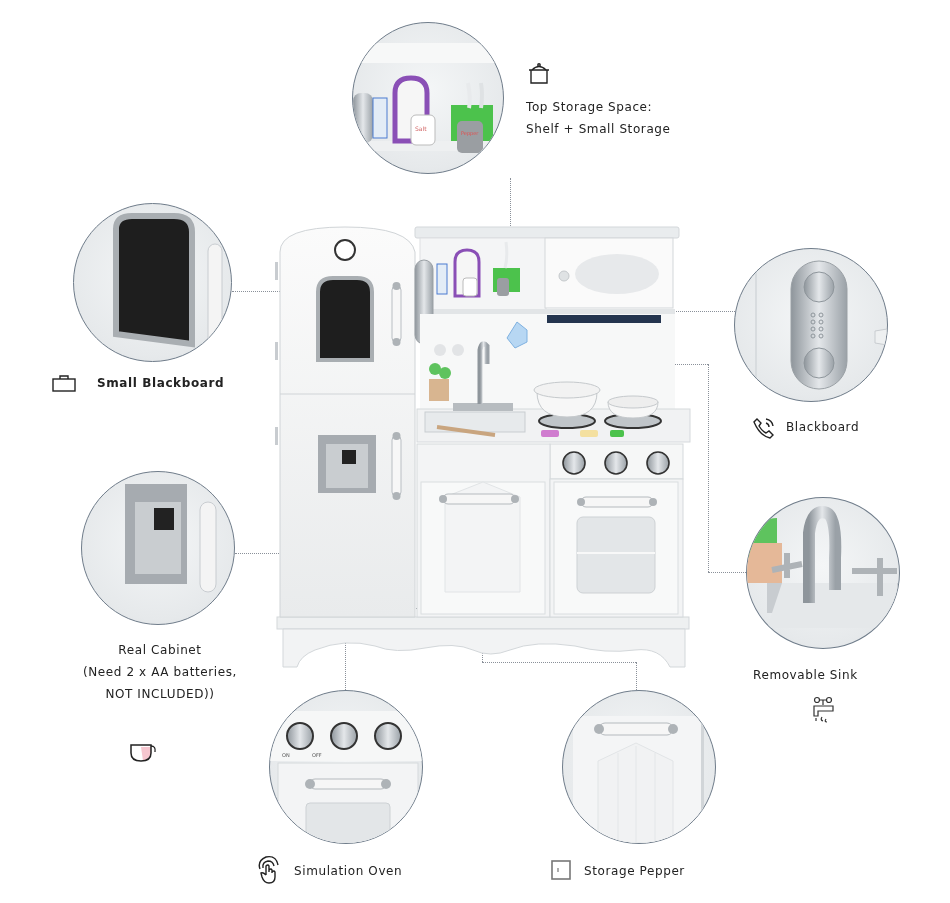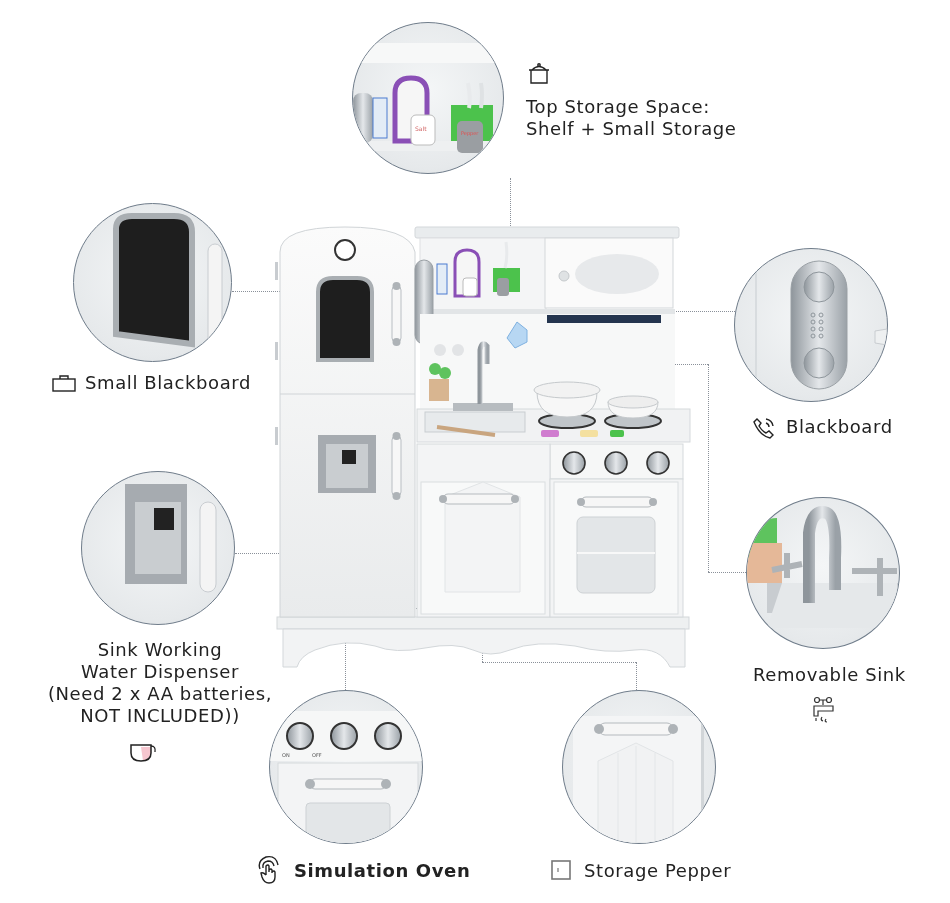--- a/index.html
+++ b/index.html
@@ -1,19 +1,19 @@
 <!DOCTYPE html>
 <html><head>
 <meta charset="utf-8">
 <style>
   html, body { margin: 0; padding: 0; background: #ffffff; }
   body { width: 950px; height: 903px; position: relative; overflow: hidden;
          font-family: "DejaVu Sans", sans-serif; color: #222; }
   .abs { position: absolute; }
-  .label { position: absolute; font-size: 18px; letter-spacing: 0.6px; color: #222; line-height: 22px; white-space: nowrap; }
+  .label { position: absolute; font-size: 12px; letter-spacing: 0.6px; color: #222; line-height: 22px; white-space: nowrap; }
   .label.center { text-align: center; }
   .circle { position: absolute; border-radius: 50%; border: 1.5px solid #6f7c8a; overflow: hidden;
             background: radial-gradient(circle at 50% 45%, #f4f6f7 0%, #e6e9eb 70%, #d8dcdf 100%); }
   .dotline { position: absolute; border-color: #8a9099; border-style: dotted; border-width: 0; }
   .icon { position: absolute; }
   svg { display: block; }
 </style>
 </head>
 <body>
 
@@ -254,34 +254,33 @@
   <div>Top Storage Space:</div>
   <div>Shelf + Small Storage</div>
 </div>
 
 <div class="icon" style="left:52px;top:374px;">
   <svg width="24" height="18" viewBox="0 0 24 18" fill="none" stroke="#222" stroke-width="1.4">
     <rect x="1" y="5" width="22" height="12"></rect>
       <path d="M8 5 V2 H16 V5"></path>
   </svg>
 </div>
-<div class="label" style="left:85px;top:372px;">Small Blackboard</div>
+<div class="label" style="left:97px;top:372px;font-weight:bold;">Small Blackboard</div>
 
 <div class="icon" style="left:752px;top:416px;">
   <svg width="24" height="24" viewBox="0 0 24 24" fill="none" stroke="#222" stroke-width="1.4">
     <path d="M5 3 L9 7 L7 10 Q10 15 14 17 L17 15 L21 19 L18 22 Q8 20 2 6 Z"></path>
     <path d="M14 3 Q20 4 21 10"></path>
       <path d="M14 7 Q17 8 17 11"></path>
   </svg>
 </div>
 <div class="label" style="left:786px;top:416px;">Blackboard</div>
 
 <div class="label center" style="left:40px;top:639px;width:240px;">
-  <div>Sink Working</div>
-  <div>Water Dispenser</div>
+  <div>Real Cabinet</div>
   <div>(Need 2 x AA batteries,</div>
   <div>NOT INCLUDED))</div>
 </div>
 <div class="icon" style="left:129px;top:741px;">
   <svg width="30" height="22" viewBox="0 0 30 22">
     <path d="M12 6 H22 V14 Q20 20 14 20 Z" fill="#f6c6cf"></path>
     <path d="M2 4 H22 V12 Q22 20 12 20 Q2 20 2 12 Z" fill="none" stroke="#222" stroke-width="1.5"></path>
     <path d="M22 5 Q27 5 26 11" fill="none" stroke="#222" stroke-width="1.3"></path>
   </svg>
 </div>
@@ -297,21 +296,21 @@
   </svg>
 </div>
 
 <div class="icon" style="left:256px;top:855px;">
   <svg width="26" height="30" viewBox="0 0 26 30" fill="none" stroke="#222" stroke-width="1.4">
     <path d="M4 14 Q1 6 10 2 Q20 0 22 10"></path>
       <path d="M7 13 Q6 7 12 6 Q17 6 18 11"></path>
     <path d="M10 20 V11 Q12 9 13 11 V17 M13 15 Q15 13 16 15 V18 M16 17 Q18 15 19 17 V22 Q19 28 13 28 Q8 28 6 22 L5 18 Q7 17 10 20"></path>
   </svg>
 </div>
-<div class="label" style="left:294px;top:860px;font-weight:bold;">Simulation Oven</div>
+<div class="label" style="left:294px;top:860px;">Simulation Oven</div>
 
 <div class="icon" style="left:551px;top:860px;">
   <svg width="20" height="20" viewBox="0 0 20 20" fill="none" stroke="#777" stroke-width="1.6">
     <rect x="1" y="1" width="18" height="18"></rect>
       <path d="M7 8 V12" stroke-width="1.2"></path>
   </svg>
 </div>
 <div class="label" style="left:584px;top:860px;">Storage Pepper</div>
 
 </body></html>

